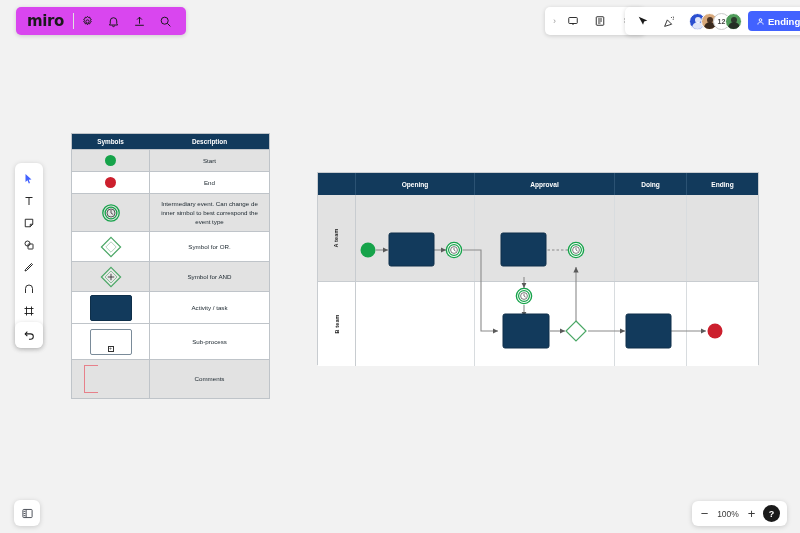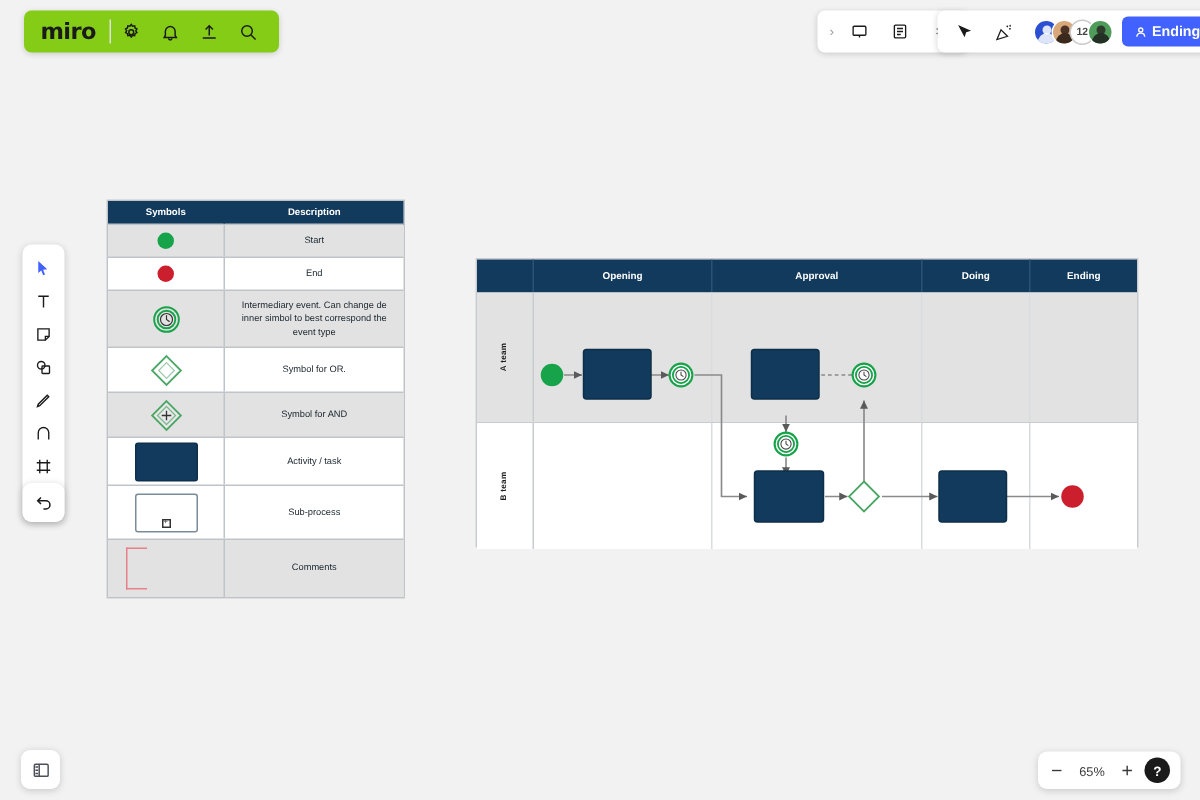--- a/index.html
+++ b/index.html
@@ -7,21 +7,21 @@
     width: 800px; height: 533px;
     background: #f2f2f2;
     font-family: "Liberation Sans", sans-serif;
     overflow: hidden;
   }
   #app { position: relative; width: 800px; height: 533px; background: #f2f2f2; }
 
   
   .topbar-left {
     position: absolute; left: 16px; top: 7px;
-    height: 28px; background: #84cc16; border-radius: 5px;
+    height: 28px; background: #d946ef; border-radius: 5px;
     display: flex; align-items: center; padding: 0 8px; gap: 2px;
     box-shadow: 0 1px 4px rgba(0,0,0,.16);
   }
   .miro-logo {
     font-family: "DejaVu Sans", sans-serif;
     font-weight: 700; font-size: 15px; color: #1a1a1a;
     letter-spacing: -.4px; padding: 0 7px 0 3px;
   }
   .vdiv { width: 1px; height: 16px; background: #e0e0e0; }
   .ibtn {
@@ -504,18 +504,18 @@
   <div class="bl-box">
     <svg width="13" height="13" viewBox="0 0 24 24" fill="none" stroke="#4b4f58" stroke-width="1.8">
       <rect x="3.5" y="4.5" width="17" height="15" rx="1.5"></rect>
       <path d="M9.5 4.5v15"></path>
         <path d="M4.8 8h3.4M4.8 12h3.4M4.8 16h3.4"></path>
     </svg>
   </div>
 
   <div class="zoombar">
     <div class="zbtn">−</div>
-    <div class="zlabel">65%</div>
+    <div class="zlabel">100%</div>
     <div class="zbtn">+</div>
     <div class="help">?</div>
   </div>
 
 </div>
 
 </body></html>

